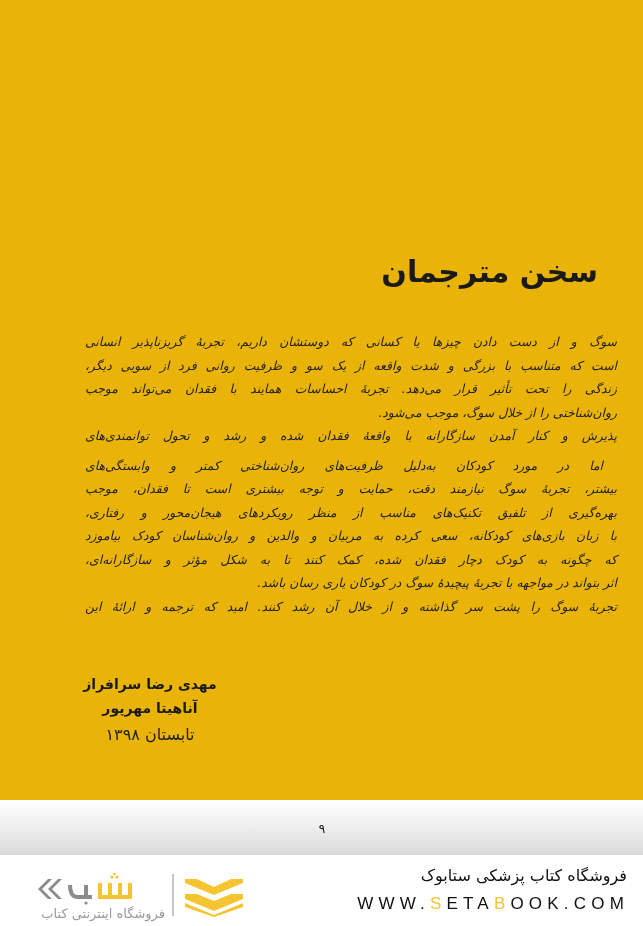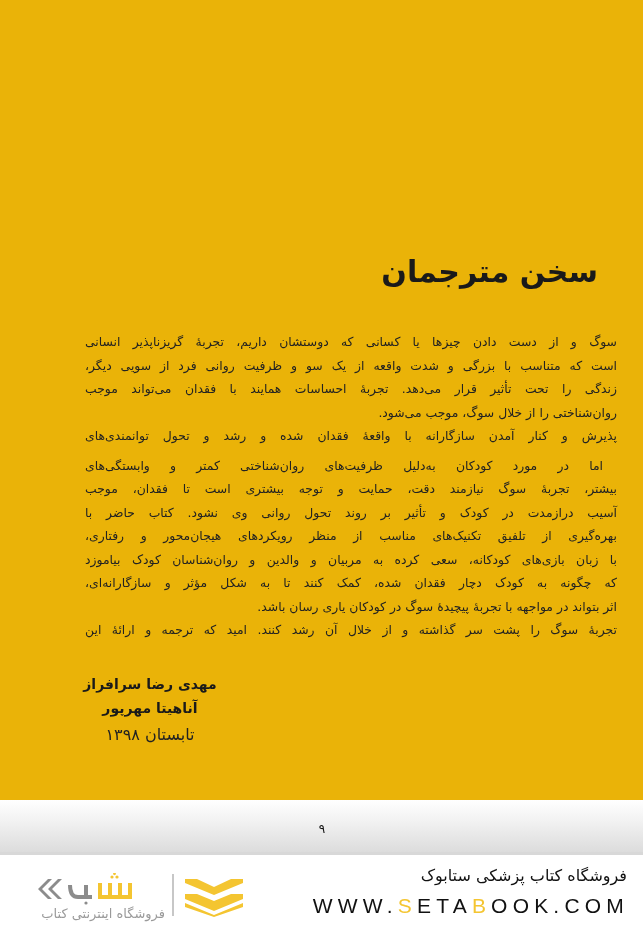--- a/index.html
+++ b/index.html
@@ -23,21 +23,21 @@
       font-family: "DejaVu Sans", sans-serif;
       font-size: 30px; font-weight: bold; color: #1a1a1a;
       direction: rtl; margin: 0; letter-spacing: -0.5px;
     }
     .body-text {
       position: absolute; left: 77px; right: 57px; top: 330px;
       direction: rtl; text-align: justify;
       font-family: "DejaVu Sans", sans-serif;
       font-size: 12.4px; color: #222;
     }
-    .para { margin: 0 0 6px 8px; }
+    .para { margin: 0 0 6px 8px; font-style: italic; }
     .line {
       display: block; height: 23.5px; line-height: 23.5px;
       white-space: nowrap; text-align: justify; text-align-last: justify;
     }
     .line.last { text-align-last: right; }
     .para.indent .line.first { padding-right: 14px; }
     .signature {
       position: absolute; left: 70px; width: 160px; top: 672px;
       direction: rtl; text-align: center;
       font-family: "DejaVu Sans", sans-serif; color: #1a1a1a;
@@ -64,21 +64,21 @@
     .logo-sep { position: absolute; left: 172px; top: 874px; width: 2px; height: 42px; background: #c7c7c7; }
     .logo-mark { position: absolute; left: 183px; top: 877px; width: 62px; height: 40px; }
     .store-name {
       position: absolute; right: 16px; top: 866px;
       direction: rtl; font-size: 16px; color: #111;
       font-family: "DejaVu Sans", sans-serif;
     }
     .store-url {
       position: absolute; right: 14px; top: 894px;
       font-family: "Liberation Sans", sans-serif;
-      font-size: 21px; letter-spacing: 5.2px; color: #111;
+      font-size: 17px; letter-spacing: 5.2px; color: #111;
     }
     .store-url .hl { color: #f4c531; }
   </style>
 </head>
 <body>
 
 <div class="page">
   <div class="page-bottom-shade"></div>
 
   <h1 class="chapter-title">سخن مترجمان</h1>
@@ -87,21 +87,20 @@
     <div class="para">
       <span class="line first">سوگ و از دست دادن چیزها یا کسانی که دوستشان داریم، تجربهٔ گریزناپذیر انسانی</span>
       <span class="line">است که متناسب با بزرگی و شدت واقعه از یک سو و ظرفیت روانی فرد از سویی دیگر،</span>
       <span class="line">زندگی را تحت تأثیر قرار می‌دهد. تجربهٔ احساسات همایند با فقدان می‌تواند موجب</span>
       <span class="line last">روان‌شناختی را از خلال سوگ، موجب می‌شود.</span>
       <span class="line">پذیرش و کنار آمدن سازگارانه با واقعهٔ فقدان شده و رشد و تحول توانمندی‌های</span>
     </div>
     <div class="para indent">
       <span class="line first">اما در مورد کودکان به‌دلیل ظرفیت‌های روان‌شناختی کمتر و وابستگی‌های</span>
       <span class="line">بیشتر، تجربهٔ سوگ نیازمند دقت، حمایت و توجه بیشتری است تا فقدان، موجب</span>
-      <span class="line">آسیب درازمدت در کودک و تأثیر بر روند تحول روانی وی نشود. کتاب حاضر با</span>
       <span class="line">بهره‌گیری از تلفیق تکنیک‌های مناسب از منظر رویکردهای  هیجان‌محور و رفتاری،</span>
       <span class="line">با زبان بازی‌های کودکانه، سعی کرده به مربیان و والدین و روان‌شناسان کودک بیاموزد</span>
       <span class="line">که چگونه به کودک دچار فقدان شده، کمک کنند تا به شکل مؤثر و سازگارانه‌ای،</span>
       <span class="line last">اثر بتواند در مواجهه با تجربهٔ پیچیدهٔ سوگ در کودکان یاری رسان باشد.</span>
       <span class="line">تجربهٔ سوگ را پشت سر گذاشته و از خلال آن رشد کنند. امید که ترجمه و ارائهٔ این</span>
     </div>
   </div>
 
   <div class="signature">
     <div class="sig-name">مهدی رضا سرافراز</div>

